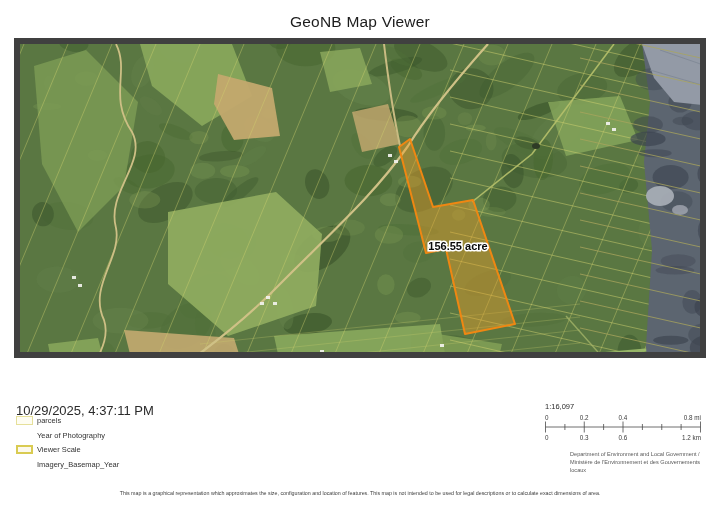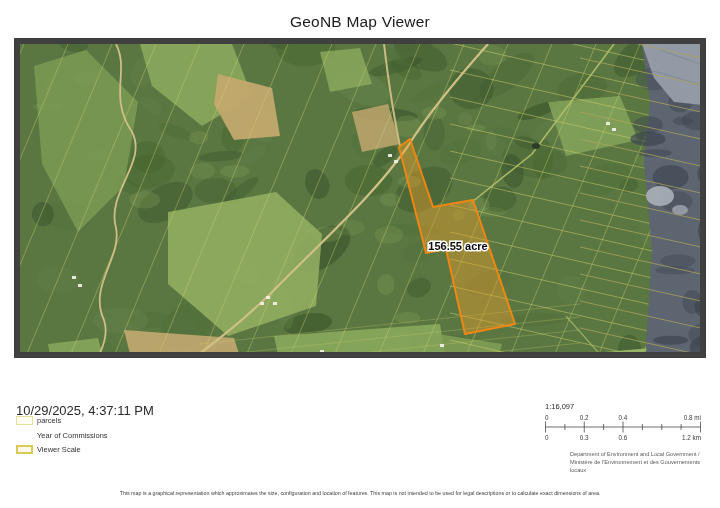--- a/index.html
+++ b/index.html
@@ -309,25 +309,29 @@
 
   <div class="timestamp">10/29/2025, 4:37:11 PM</div>
 
   <div class="legend">
     <div class="legend-row">
       <div class="swatch sw-parcels"></div>
       <div class="legend-label">parcels</div>
     </div>
     <div class="legend-row">
       <div class="swatch sw-none"></div>
-      <div class="legend-label">Year of Commissions</div>
+      <div class="legend-label">Year of Photography</div>
     </div>
     <div class="legend-row">
       <div class="swatch sw-large"></div>
       <div class="legend-label">Viewer Scale</div>
+    </div>
+    <div class="legend-row">
+      <div class="swatch sw-none"></div>
+      <div class="legend-label">Imagery_Basemap_Year</div>
     </div>
   </div>
 
   <div class="scale-ratio">1:16,097</div>
 
   <svg class="scalebar" viewBox="0 0 158 30">
 
     <line x1="1.5" y1="15" x2="156.5" y2="15"></line>
 
     <line x1="1.5" y1="15" x2="1.5" y2="9.5"></line>

